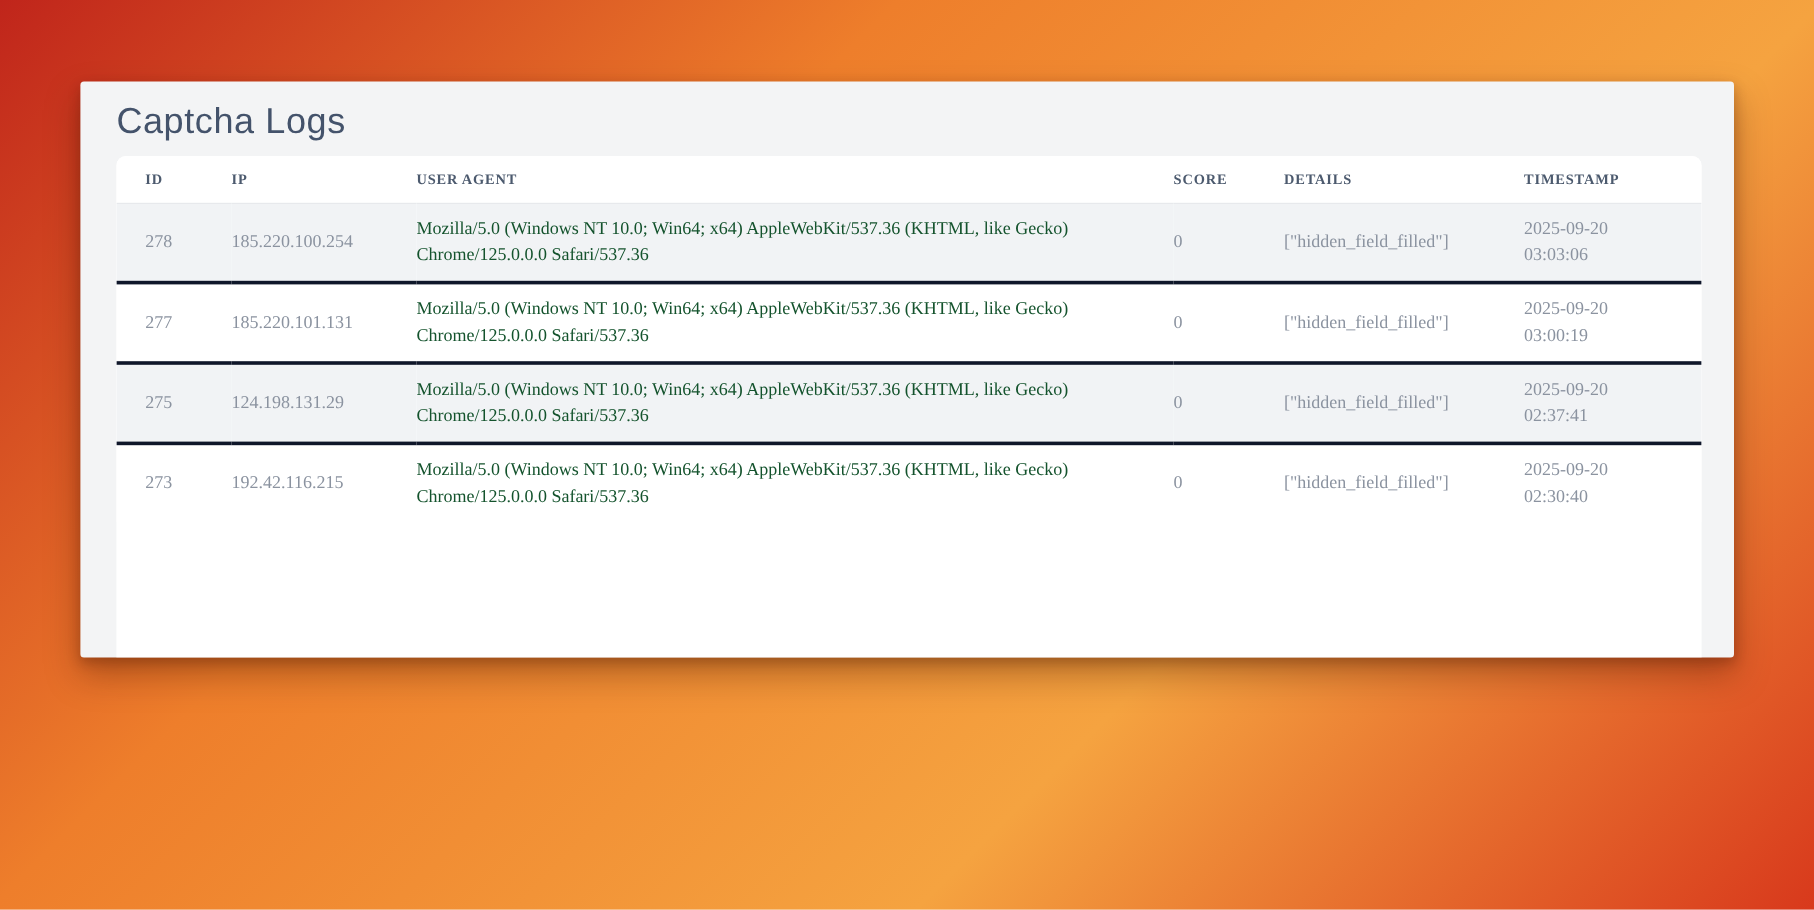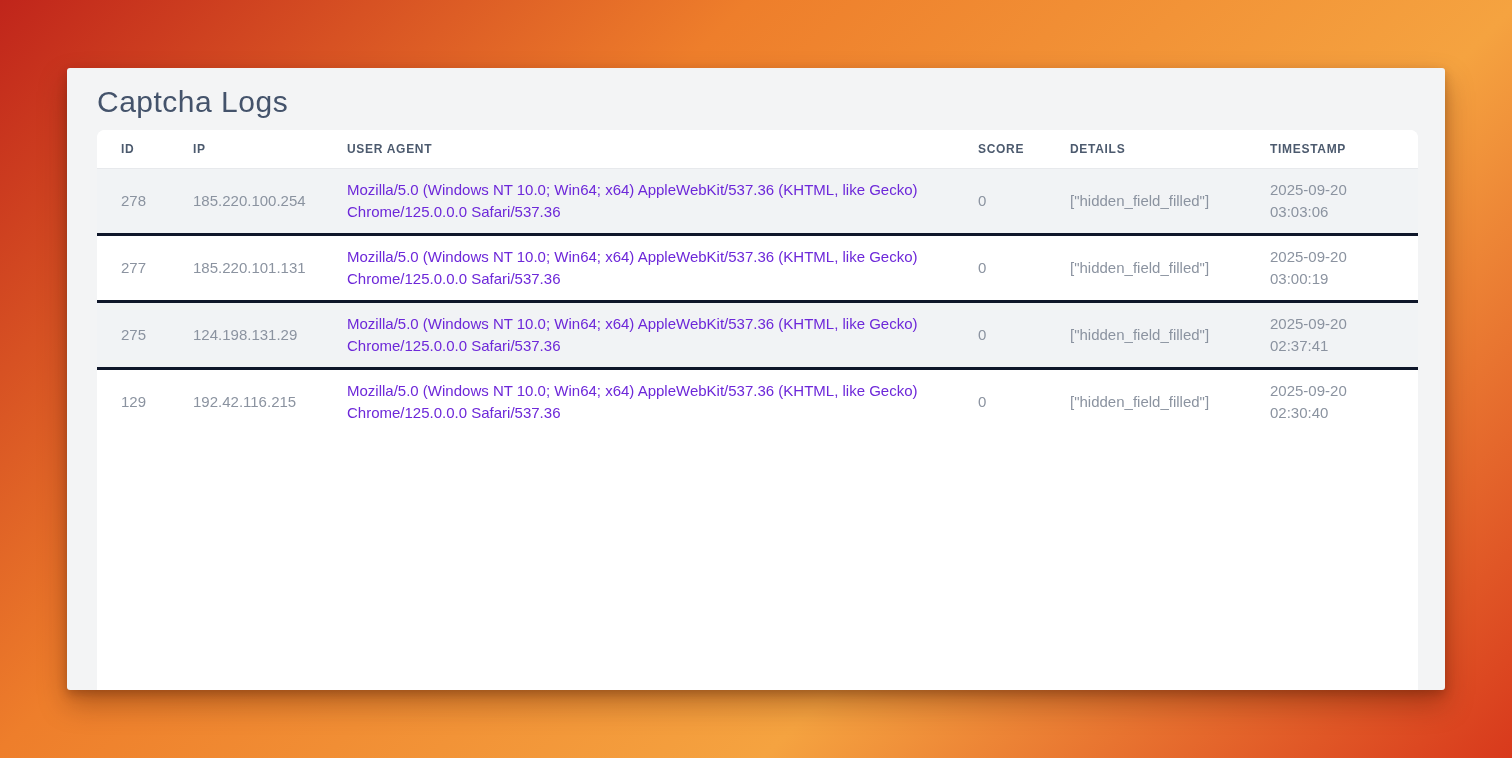--- a/index.html
+++ b/index.html
@@ -8,21 +8,21 @@
     overflow: hidden;
     font-family: "Liberation Sans", "DejaVu Sans", sans-serif;
   }
   body {
     background: linear-gradient(135deg, #c0251b 0%, #ee7e2b 33%, #f5a340 67%, #d8391c 100%);
     position: relative;
   }
   .card {
     position: absolute;
     left: 67px; top: 68px;
-    width: 1378px; height: 622px;
+    width: 1378px; height: 480px;
     background: #f3f4f5;
     border-radius: 3px;
     box-shadow: 0 14px 28px rgba(70, 20, 0, 0.35), 0 4px 10px rgba(70, 20, 0, 0.25);
     padding: 13px 27px 0 30px;
     display: flex;
     flex-direction: column;
     overflow: hidden;
   }
   .page-title {
     color: #44536b;
@@ -31,20 +31,21 @@
     letter-spacing: 0.5px;
     line-height: 41px;
     margin-bottom: 8px;
     flex: 0 0 auto;
   }
   .table-wrap {
     background: #ffffff;
     border-radius: 8px 8px 0 0;
     flex: 1 1 auto;
     overflow: hidden;
+    font-family: Liberation Serif, serif;
   }
   table {
     width: 100%;
     border-collapse: collapse;
     table-layout: fixed;
   }
   col.c-id        { width: 96px;  }
   col.c-ip        { width: 154px; }
   col.c-ua        { width: 631px; }
   col.c-score     { width: 92px;  }
@@ -63,21 +64,21 @@
     white-space: nowrap;
   }
   thead th:first-child, tbody td:first-child { padding-left: 24px; }
   tbody td {
     font-size: 15px;
     color: #8b93a0;
     padding: 10px 24px 10px 0;
     line-height: 22px;
     vertical-align: middle;
   }
-  tbody td.ua-cell { color: #6d28d9; }
+  tbody td.ua-cell { color: #14532d; }
   tbody tr { border-top: 3px solid #0f172a; }
   tbody tr:first-child { border-top: none; }
   tbody tr:nth-child(odd)  { background: #f1f3f5; }
   tbody tr:nth-child(even) { background: #ffffff; }
 </style>
 </head>
 <body>
 
 <div class="card">
   <h1 class="page-title">Captcha Logs</h1>
@@ -121,21 +122,21 @@
   </tr>
           <tr>
     <td>275</td>
     <td>124.198.131.29</td>
     <td class="ua-cell">Mozilla/5.0 (Windows NT 10.0; Win64; x64) AppleWebKit/537.36 (KHTML, like Gecko) Chrome/125.0.0.0 Safari/537.36</td>
     <td>0</td>
     <td>["hidden_field_filled"]</td>
     <td>2025-09-20 02:37:41</td>
   </tr>
           <tr>
-    <td>129</td>
+    <td>273</td>
     <td>192.42.116.215</td>
     <td class="ua-cell">Mozilla/5.0 (Windows NT 10.0; Win64; x64) AppleWebKit/537.36 (KHTML, like Gecko) Chrome/125.0.0.0 Safari/537.36</td>
     <td>0</td>
     <td>["hidden_field_filled"]</td>
     <td>2025-09-20 02:30:40</td>
   </tr>
         </tbody>
     </table>
   </div>
 </div>

